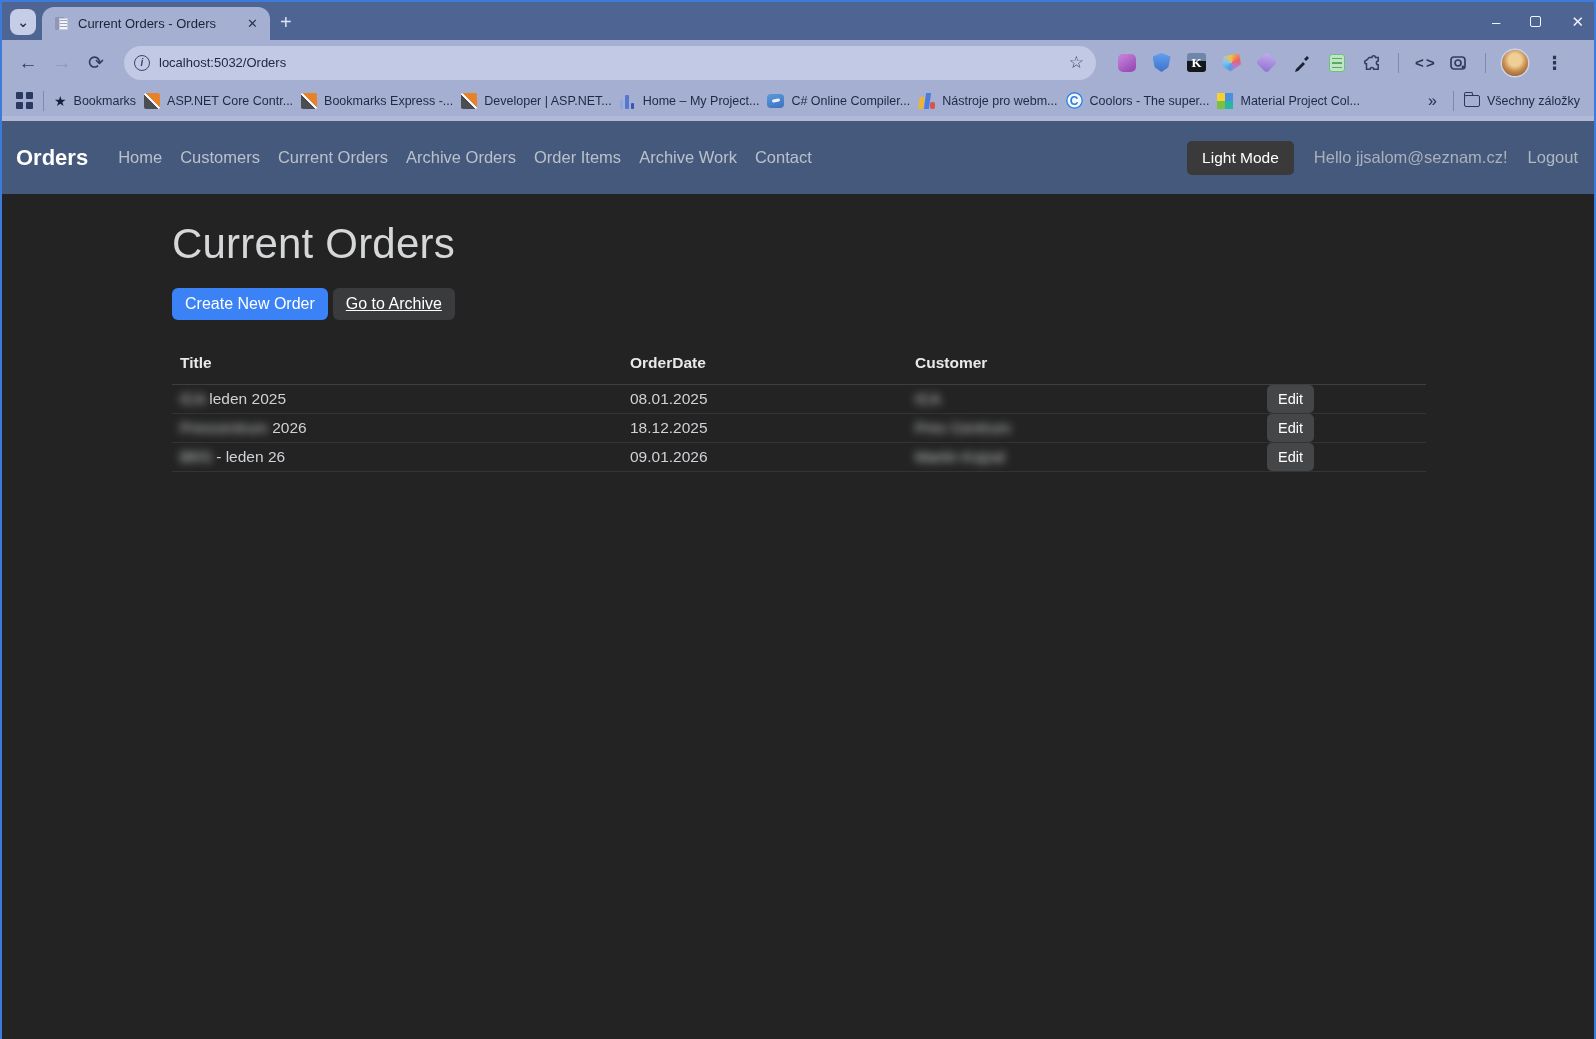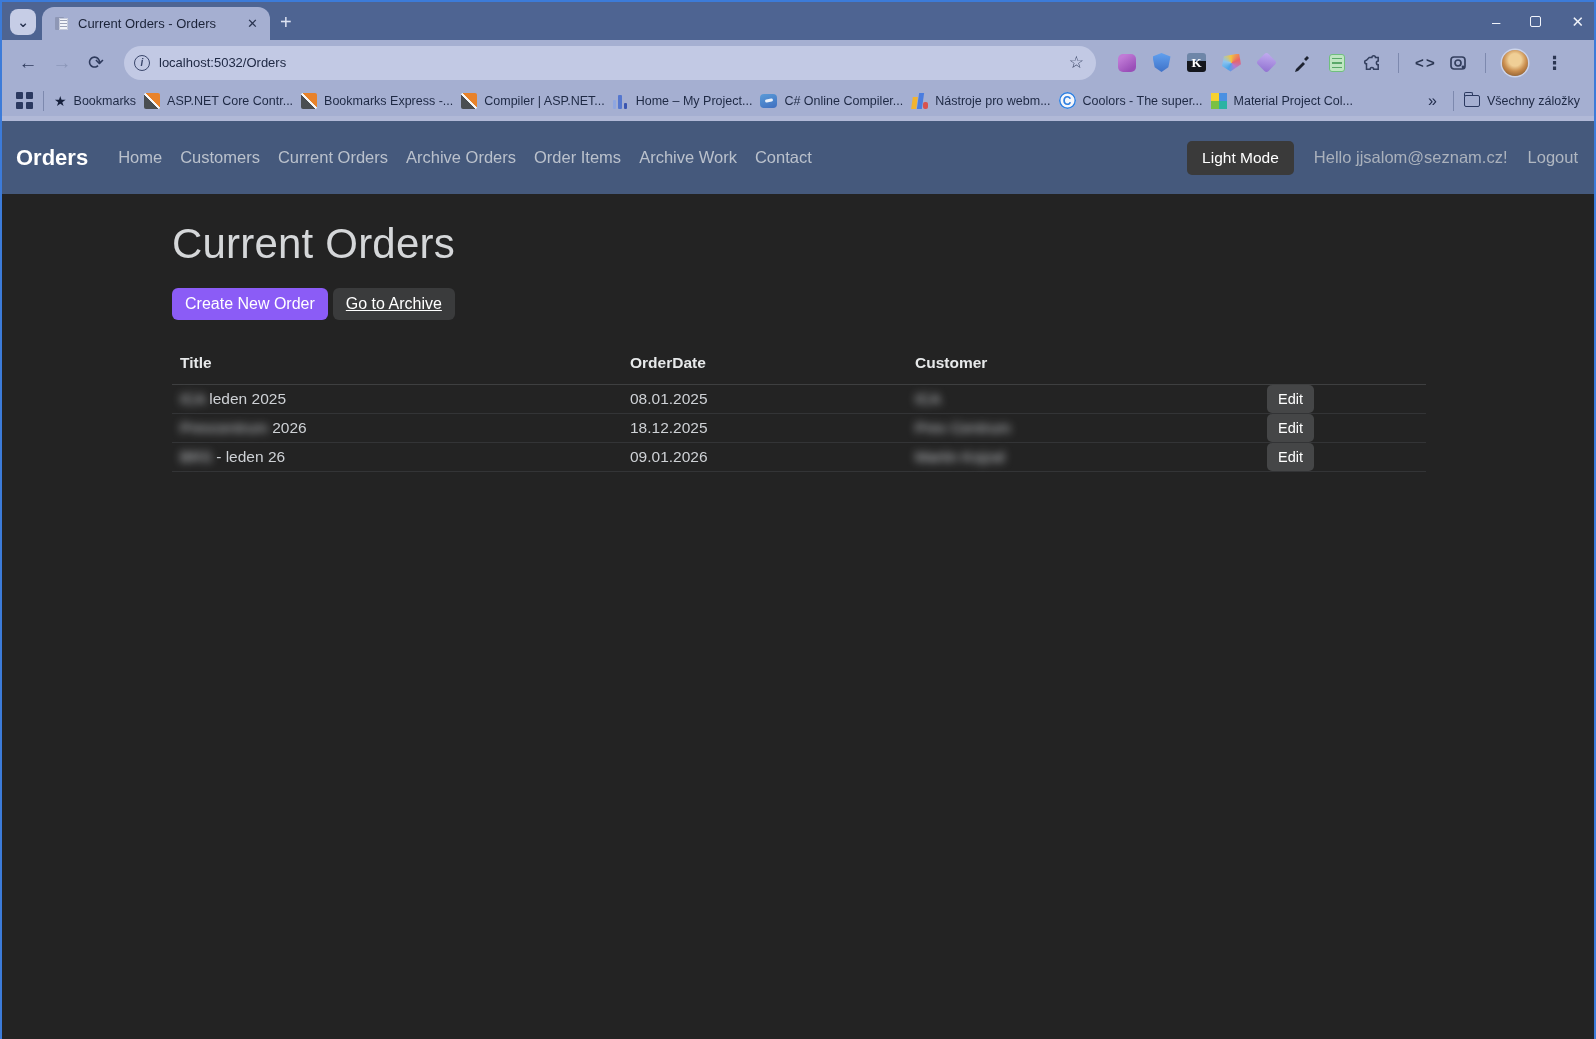--- a/index.html
+++ b/index.html
@@ -90,21 +90,21 @@
   .btn-lightmode { background:#3a3a3a; color:#fff; border:none; font-size:15.5px; padding:8px 15px; border-radius:5px;
                    cursor:pointer; font-family:inherit; }
   .greeting { color:#aab1bc; font-size:16.5px; }
   .logout { color:#b0b7c1; font-size:16.5px; cursor:pointer; }
 
   .main { flex:1; overflow:hidden; }
   .container { width:1254px; margin-left:170px; }
   h1.page-title { color:#d5d7d9; font-size:42px; font-weight:400; margin-top:26px; letter-spacing:.2px; }
   .btn-row { margin-top:20px; display:flex; gap:5px; }
   .btn { border:none; font-family:inherit; font-size:16px; color:#fff; padding:7px 13px; border-radius:6px; cursor:pointer; }
-  .btn-primary { background:#8b5cf6; }
+  .btn-primary { background:#3b82f6; }
   .btn-dark { background:#3a3b3c;text-decoration:underline; }
 
   table.orders { margin-top:24px; width:1254px; border-collapse:collapse; table-layout:fixed; }
   table.orders col.c1{width:450px;} table.orders col.c2{width:285px;} table.orders col.c3{width:352px;} table.orders col.c4{width:167px;}
   table.orders th { text-align:left; font-size:15.5px; color:#e7e9ea; padding:10px 8px 12px 8px; border-bottom:1px solid #3e3f40; }
   table.orders td { font-size:15.5px; color:#ced1d5; padding:0 8px; height:29px; border-bottom:1px solid #333436; }
   .blurred { filter:blur(4px); }
   .btn-edit { background:#454647; color:#fff; border:none; font-family:inherit; font-size:14.5px; padding:6px 11px; border-radius:5px; cursor:pointer; }
 
   .footer { height:76px; background:#1f1f20; border-top:1px solid #3a3b3c; flex:0 0 auto; }
@@ -210,21 +210,21 @@
     <span class="bm-item">
       <span class="ico-dx"></span>
       <span>ASP.NET Core Contr...</span>
     </span>
     <span class="bm-item">
       <span class="ico-dx"></span>
       <span>Bookmarks Express -...</span>
     </span>
     <span class="bm-item">
       <span class="ico-dx"></span>
-      <span>Compiler | ASP.NET...</span>
+      <span>Developer | ASP.NET...</span>
     </span>
     <span class="bm-item">
       <span class="ico-bars">
           <i></i>
           <i></i>
           <i></i>
         </span>
       <span>Home – My Project...</span>
     </span>
     <span class="bm-item">

